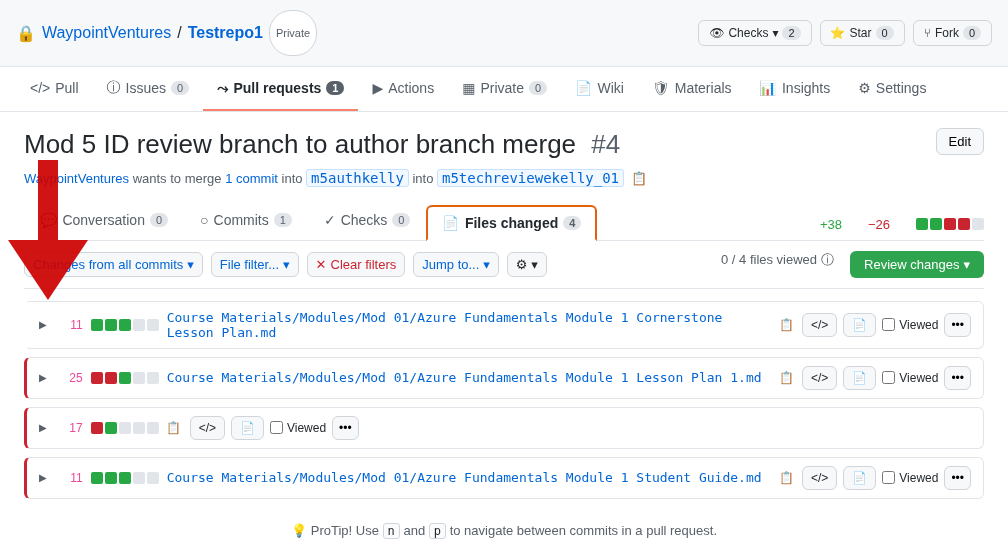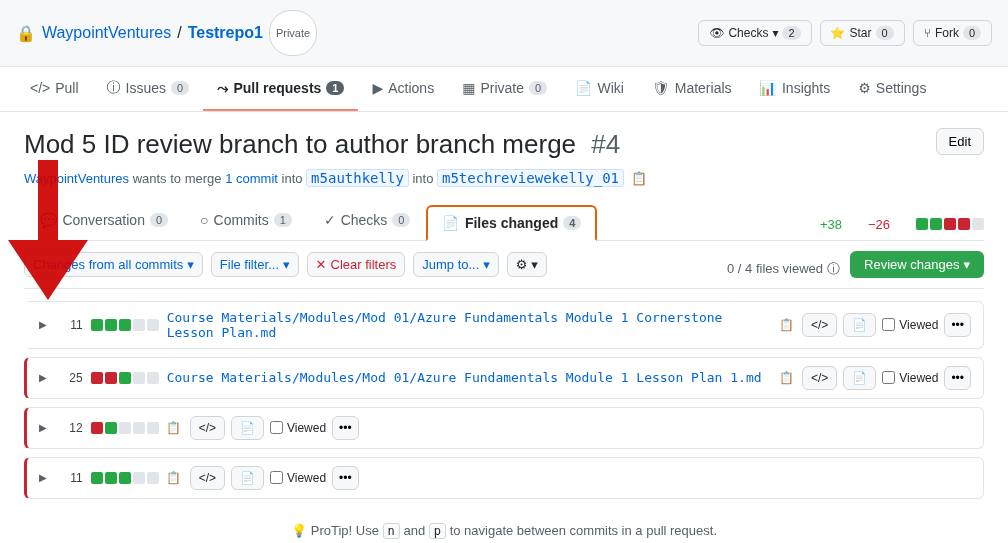--- a/index.html
+++ b/index.html
@@ -39,21 +39,21 @@
     .deletions { color: #cb2431; }
     .stat-blocks { display: flex; gap: 2px; }
     .stat-block { width: 12px; height: 12px; border-radius: 2px; }
     .stat-block.green { background: #28a745; }
     .stat-block.red { background: #cb2431; }
     .stat-block.gray { background: #e1e4e8; }
 
     .file-list { margin-top: 12px; }
     .file-row { display: flex; align-items: center; padding: 8px 12px; border: 1px solid #e1e4e8; border-radius: 6px; margin-bottom: 8px; gap: 8px; background: #fff; }
     .file-expander { cursor: pointer; color: #586069; font-size: 10px; padding: 2px 4px; flex-shrink: 0; }
-    .file-lines { font-size: 12px; color: #404040; min-width: 24px; text-align: right; flex-shrink: 0; }
+    .file-lines { font-size: 12px; color: #ec4899; min-width: 24px; text-align: right; flex-shrink: 0; }
     .file-diff-blocks { display: flex; gap: 2px; flex-shrink: 0; }
     .file-diff-block { width: 12px; height: 12px; border-radius: 2px; }
     .file-path { flex: 1; font-size: 13px; color: #0366d6; cursor: pointer; font-family: monospace; }
     .file-actions { display: flex; align-items: center; gap: 6px; flex-shrink: 0; }
     .file-action-btn { padding: 4px 8px; border: 1px solid #d1d5da; border-radius: 6px; background: #f6f8fa; cursor: pointer; font-size: 12px; color: #24292e; }
     .viewed-checkbox { display: flex; align-items: center; gap: 4px; font-size: 12px; cursor: pointer; }
     .viewed-checkbox input { cursor: pointer; }
     .more-btn { padding: 4px 6px; border: 1px solid #d1d5da; border-radius: 6px; background: #f6f8fa; cursor: pointer; font-size: 12px; }
 
     .protip { text-align: center; padding: 16px; font-size: 13px; color: #586069; margin-top: 8px; }
@@ -61,21 +61,21 @@
 
     .page-wrapper { position: relative; width: 1008px; min-height: 543px; overflow: hidden; }
 
     .pr-tabs-container { display: flex; align-items: flex-end; border-bottom: 1px solid #e1e4e8; padding: 0; margin-bottom: 0; position: relative; text-align: center; }
 
     .inline-tab { display: flex; align-items: center; gap: 5px; padding: 10px 16px; font-size: 14px; color: #586069; cursor: pointer; border-bottom: 2px solid transparent; text-decoration: none; }
     .badge-sm { background: #e1e4e8; border-radius: 2em; padding: 1px 6px; font-size: 11px; color: #586069; }
 
     .highlighted-tab { border: 2px solid #e36209; border-bottom: 2px solid #fff; border-radius: 6px 6px 0 0; padding: 8px 14px; margin-bottom: -2px; display: flex; align-items: center; gap: 5px; font-weight: 600; font-size: 14px; cursor: pointer; background: #fff; }
 
-    .diff-right { display: flex; align-items: flex-end; gap: 10px; }
+    .diff-right { display: flex; align-items: flex-start; gap: 16px; }
 
     .gear-btn { padding: 4px 8px; border: 1px solid #d1d5da; border-radius: 6px; background: #f6f8fa; cursor: pointer; font-size: 13px; }
   </style>
 </head>
 <body>
 
 <div class="page-wrapper">
 
   <div class="repo-header">
     <div class="repo-title">
@@ -283,21 +283,21 @@
           <label class="viewed-checkbox">
             <input type="checkbox" style="">
             <span>Viewed</span>
           </label>
           <button class="more-btn">•••</button>
         </div>
       </div>
 
       <div class="file-row">
         <span class="file-expander">▶</span>
-        <span class="file-lines">12</span>
+        <span class="file-lines">17</span>
         <div class="file-diff-blocks">
           <div class="file-diff-block" style="background:#cb2431;"></div>
           <div class="file-diff-block" style="background:#28a745;"></div>
           <div class="file-diff-block" style="background:#e1e4e8;"></div>
           <div class="file-diff-block" style="background:#e1e4e8;"></div>
           <div class="file-diff-block" style="background:#e1e4e8;"></div>
         </div>
         <span style="cursor:pointer;color:#586069;font-size:12px;">📋</span>
         <div class="file-actions">
           <button class="file-action-btn">&lt;/&gt;</button>
@@ -313,20 +313,21 @@
       <div class="file-row">
         <span class="file-expander">▶</span>
         <span class="file-lines">11</span>
         <div class="file-diff-blocks">
           <div class="file-diff-block" style="background:#28a745;"></div>
           <div class="file-diff-block" style="background:#28a745;"></div>
           <div class="file-diff-block" style="background:#28a745;"></div>
           <div class="file-diff-block" style="background:#e1e4e8;"></div>
           <div class="file-diff-block" style="background:#e1e4e8;"></div>
         </div>
+        <span class="file-path">Course Materials/Modules/Mod 01/Azure Fundamentals Module 1 Student Guide.md</span>
         <span style="cursor:pointer;color:#586069;font-size:12px;">📋</span>
         <div class="file-actions">
           <button class="file-action-btn">&lt;/&gt;</button>
           <button class="file-action-btn">📄</button>
           <label class="viewed-checkbox">
             <input type="checkbox" style="">
             <span>Viewed</span>
           </label>
           <button class="more-btn">•••</button>
         </div>

